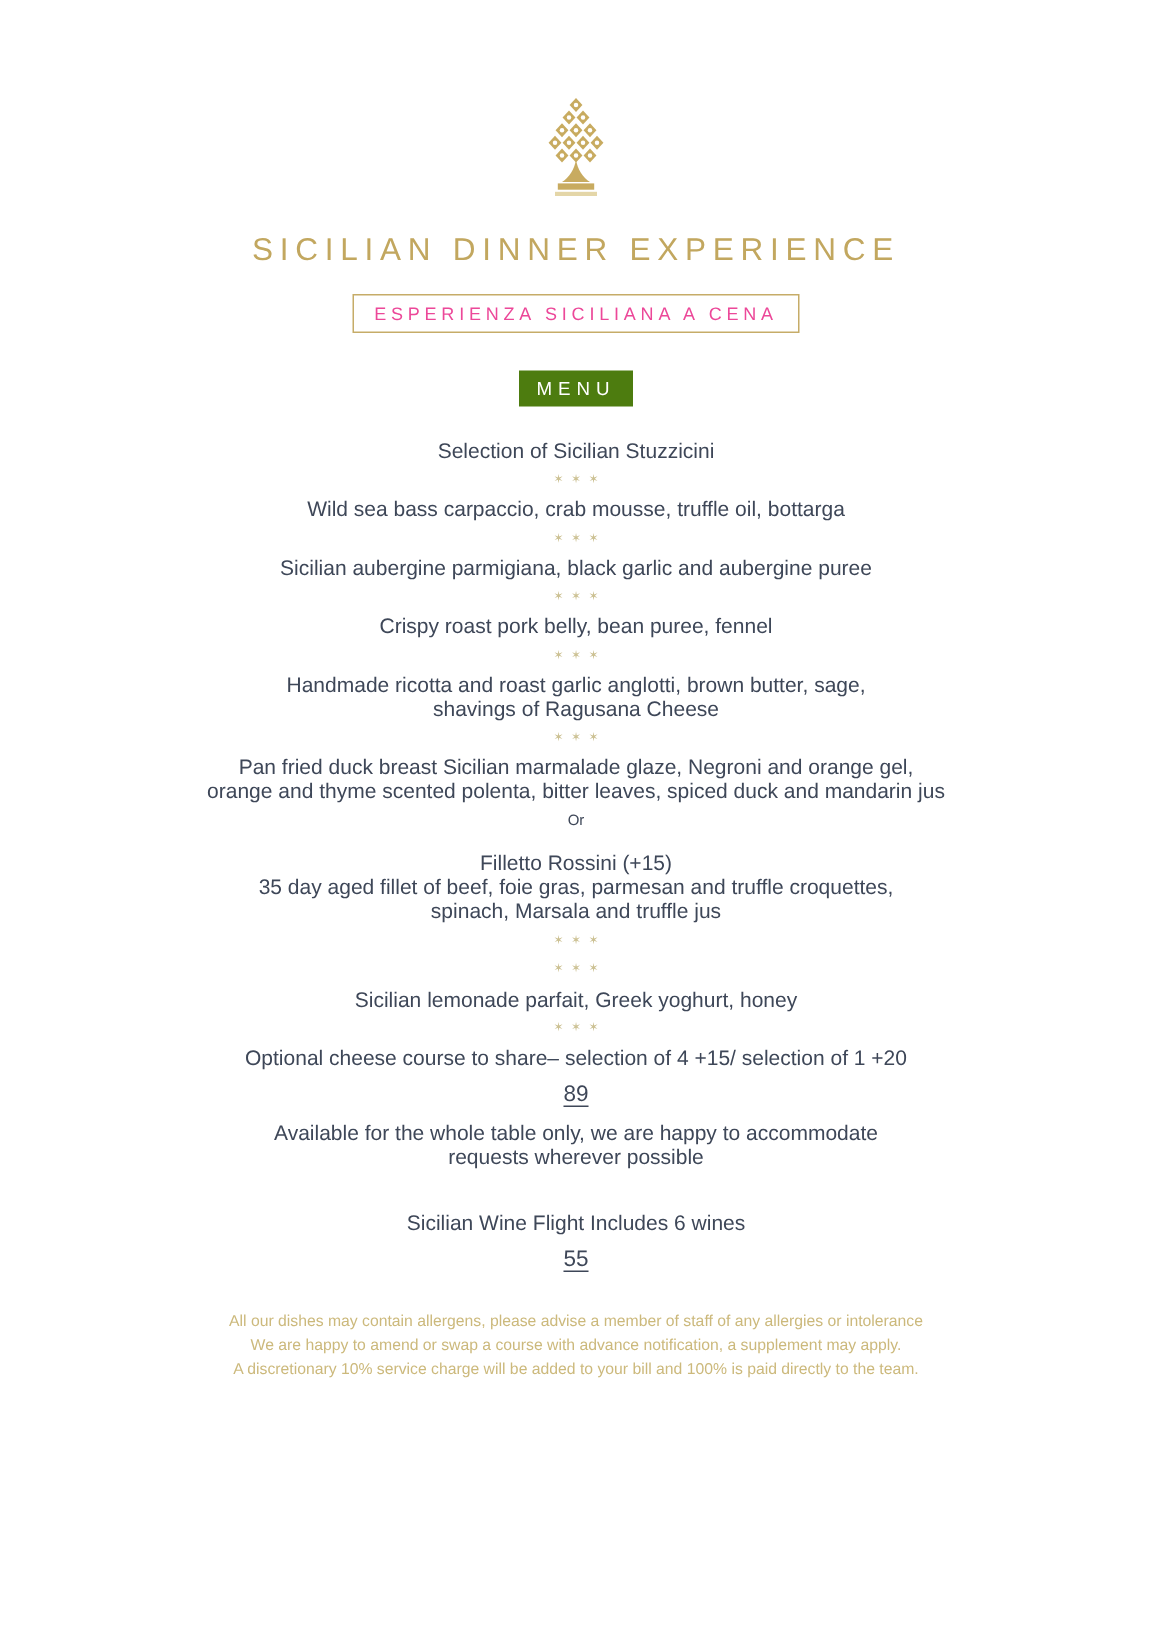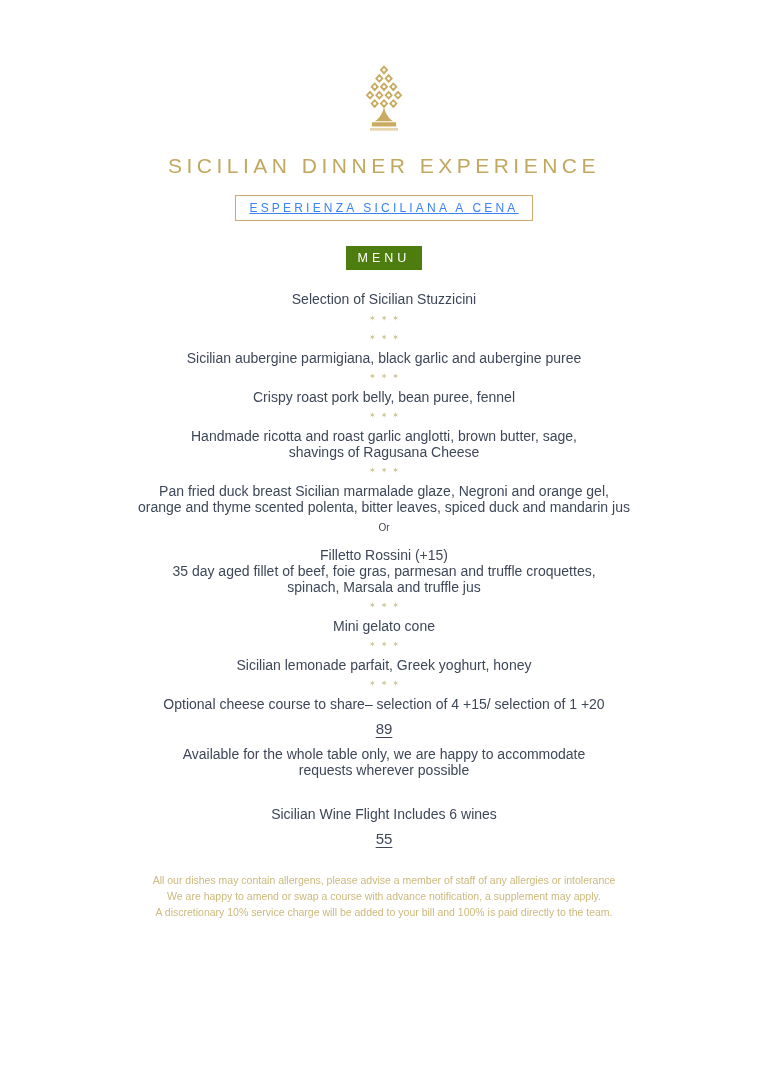--- a/index.html
+++ b/index.html
@@ -9,21 +9,21 @@
     color:#3e4758;overflow:hidden;text-align:center;position:relative;
   }
   .logo-wrap{padding-top:62px;}
   .logo-wrap svg{display:inline-block;}
   .title{
     margin-top:16px;font-size:21px;letter-spacing:4.5px;font-weight:400;
     color:#c2a75f;
   }
   .subtitle-box{
     display:inline-block;margin-top:17px;border:1px solid #c6ac68;
-    padding:5px 13px;color:#3b82f6;font-size:12px;letter-spacing:3.2px;text-decoration:underline;
+    padding:5px 13px;color:#ec4899;font-size:12px;letter-spacing:3.2px;
   }
   .menu-badge{
     display:inline-block;margin-top:25px;background:#4d7c0f;color:#ffffff;
     padding:5px 12px;font-size:12.5px;letter-spacing:4px;
   }
   .courses{margin-top:21px;font-size:14px;line-height:16px;color:#3e4758;}
   .block{margin:3.5px 0;}
   .stars{
     color:#ccc193;font-size:8px;line-height:16px;letter-spacing:5px;
     text-indent:5px;
@@ -96,20 +96,23 @@
     <div class="menu-badge">
       <span>MENU</span>
     </div>
   </div>
 
   <div class="courses" id="courses">
       <div class="block item">
         <div class="line">Selection of Sicilian Stuzzicini</div>
       </div>
       <div class="block stars">✶✶✶</div>
+      <div class="block item">
+        <div class="line">Wild sea bass carpaccio, crab mousse, truffle oil, bottarga</div>
+      </div>
       <div class="block stars">✶✶✶</div>
       <div class="block item">
         <div class="line">Sicilian aubergine parmigiana, black garlic and aubergine puree</div>
       </div>
       <div class="block stars">✶✶✶</div>
       <div class="block item">
         <div class="line">Crispy roast pork belly, bean puree, fennel</div>
       </div>
       <div class="block stars">✶✶✶</div>
       <div class="block item">
@@ -121,23 +124,20 @@
         <div class="line">Pan fried duck breast Sicilian marmalade glaze, Negroni and orange gel,</div>
         <div class="line">orange and thyme scented polenta, bitter leaves, spiced duck and mandarin jus</div>
       </div>
       <div class="block or-divider">Or</div>
       <div class="block item">
         <div class="line">Filletto Rossini (+15)</div>
         <div class="line">35 day aged fillet of beef, foie gras, parmesan and truffle croquettes,</div>
         <div class="line">spinach, Marsala and truffle jus</div>
       </div>
       <div class="block stars">✶✶✶</div>
-      <div class="block item">
-        <div class="line">Mini gelato cone</div>
-      </div>
       <div class="block stars">✶✶✶</div>
       <div class="block item">
         <div class="line">Sicilian lemonade parfait, Greek yoghurt, honey</div>
       </div>
       <div class="block stars">✶✶✶</div>
       <div class="block item">
         <div class="line">Optional cheese course to share– selection of 4 +15/ selection of 1 +20</div>
       </div>
       <div class="block price"><span class="num">89</span></div>
       <div class="block item">

